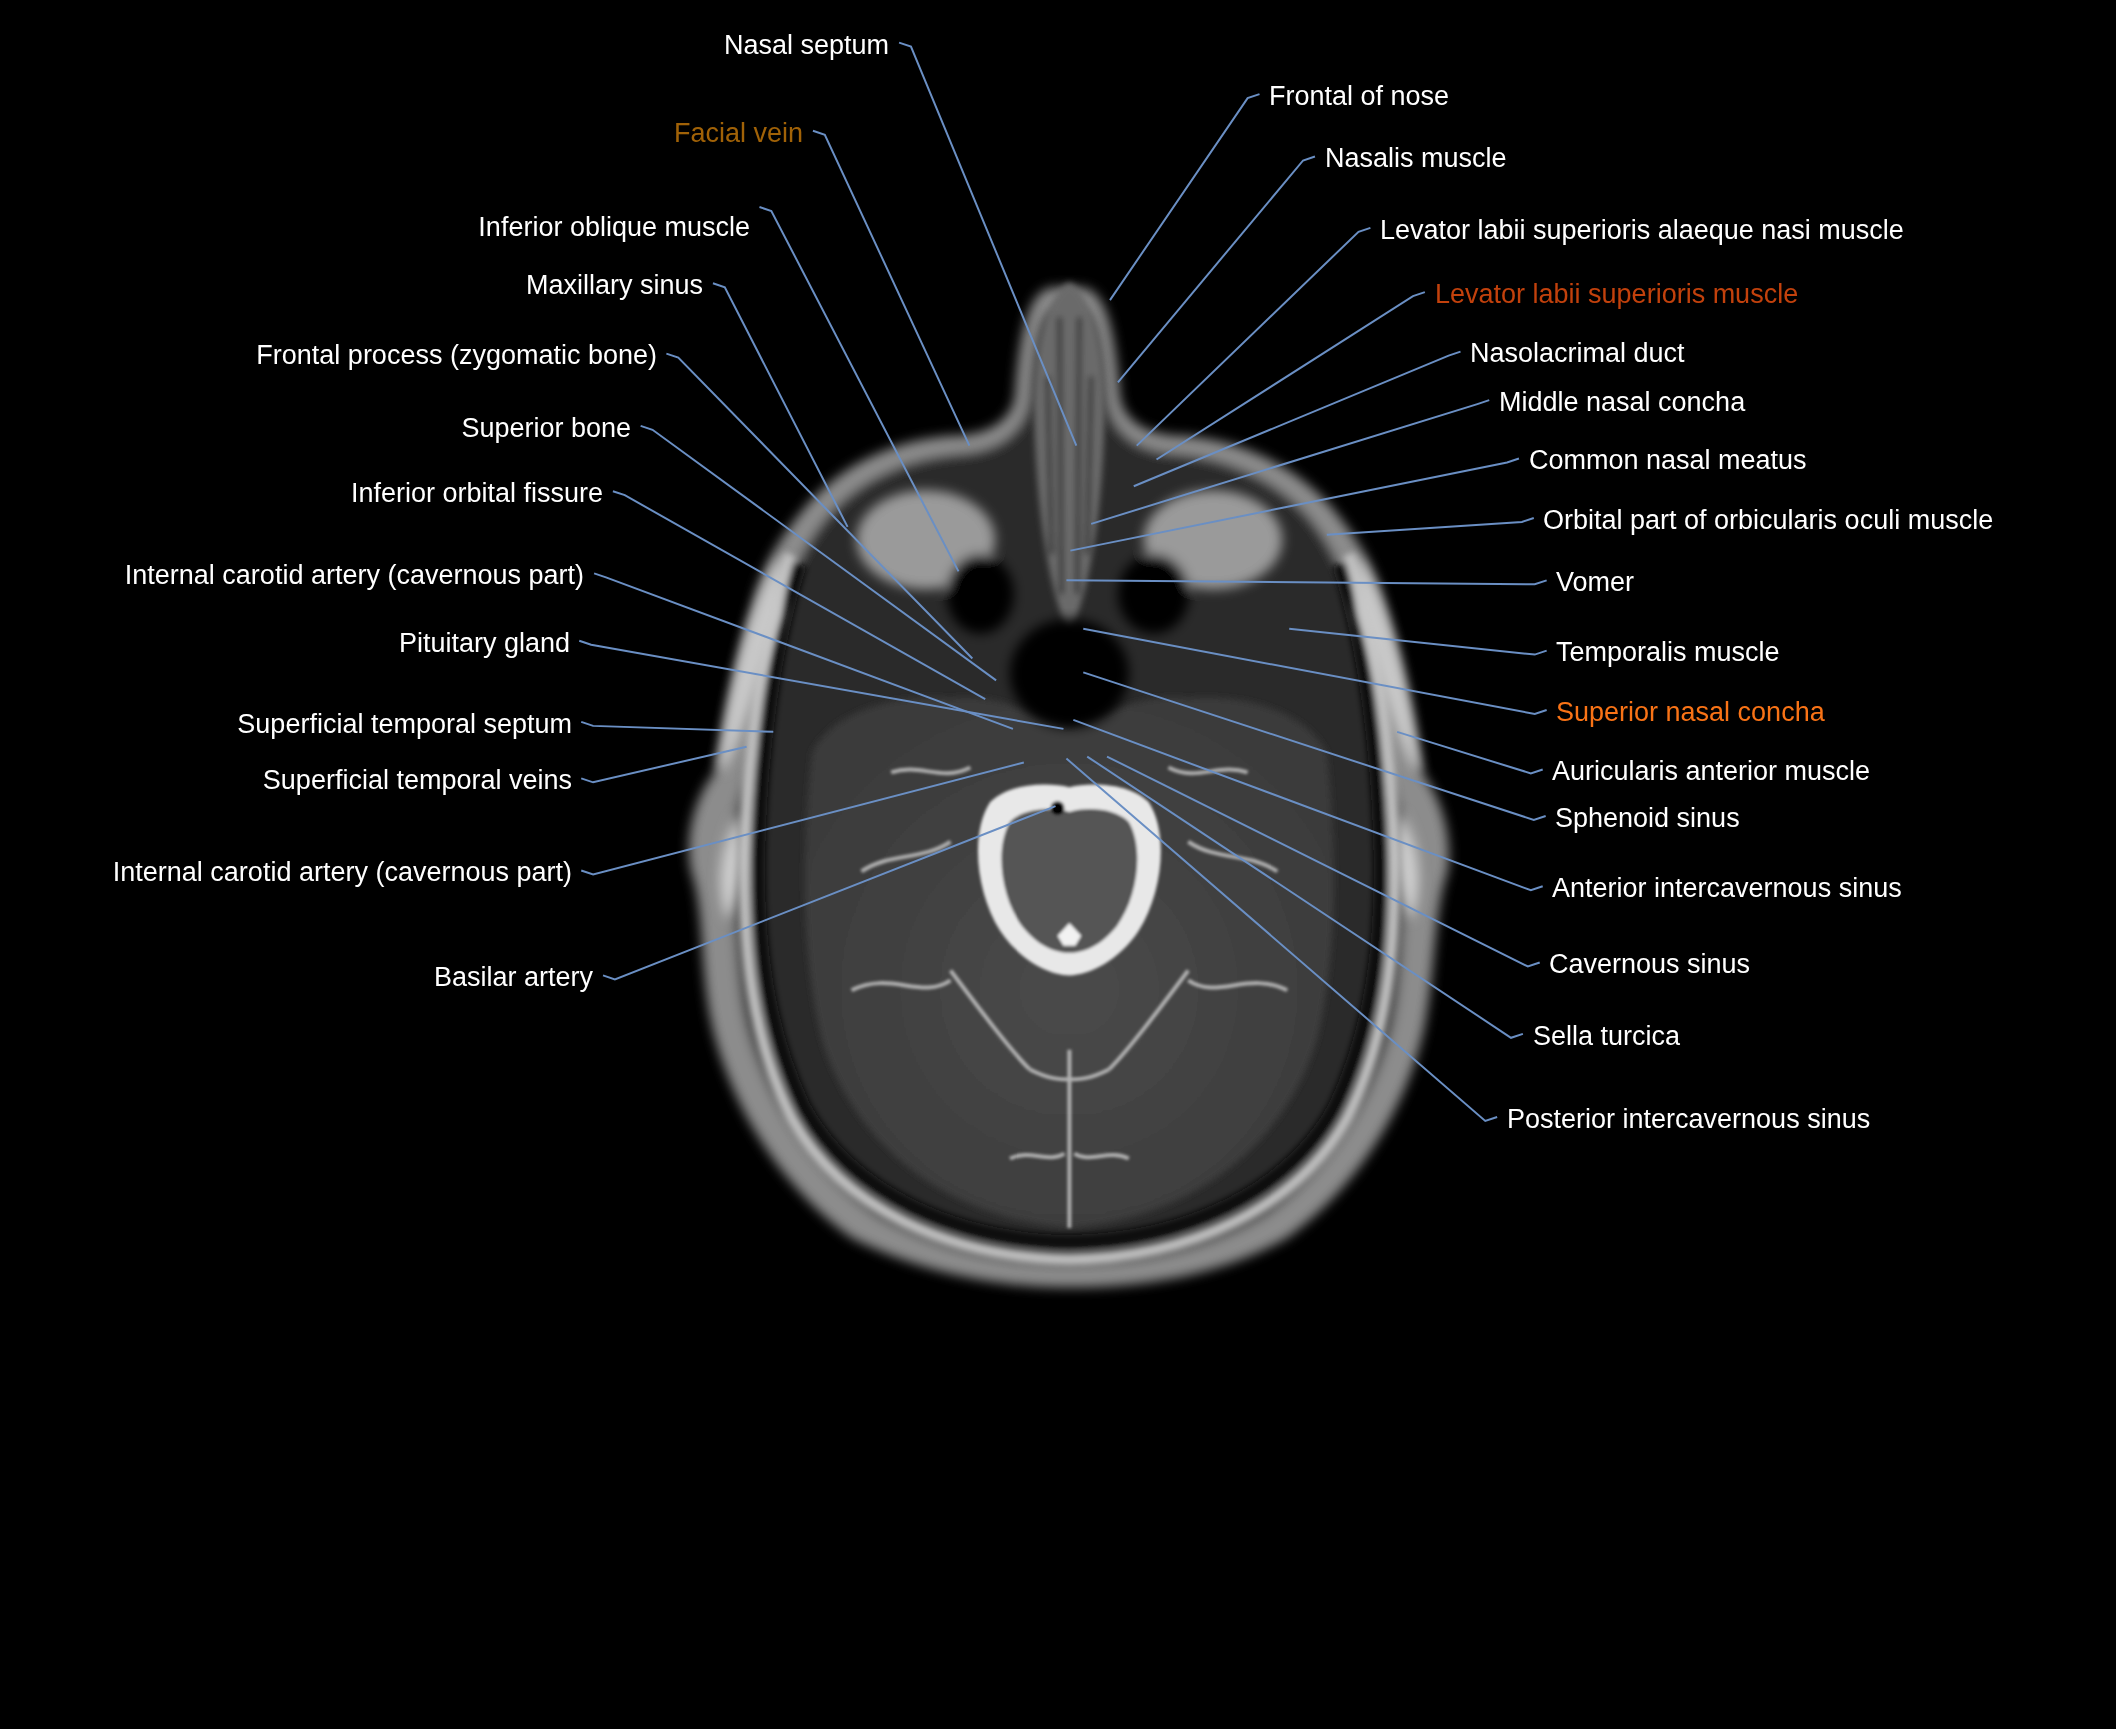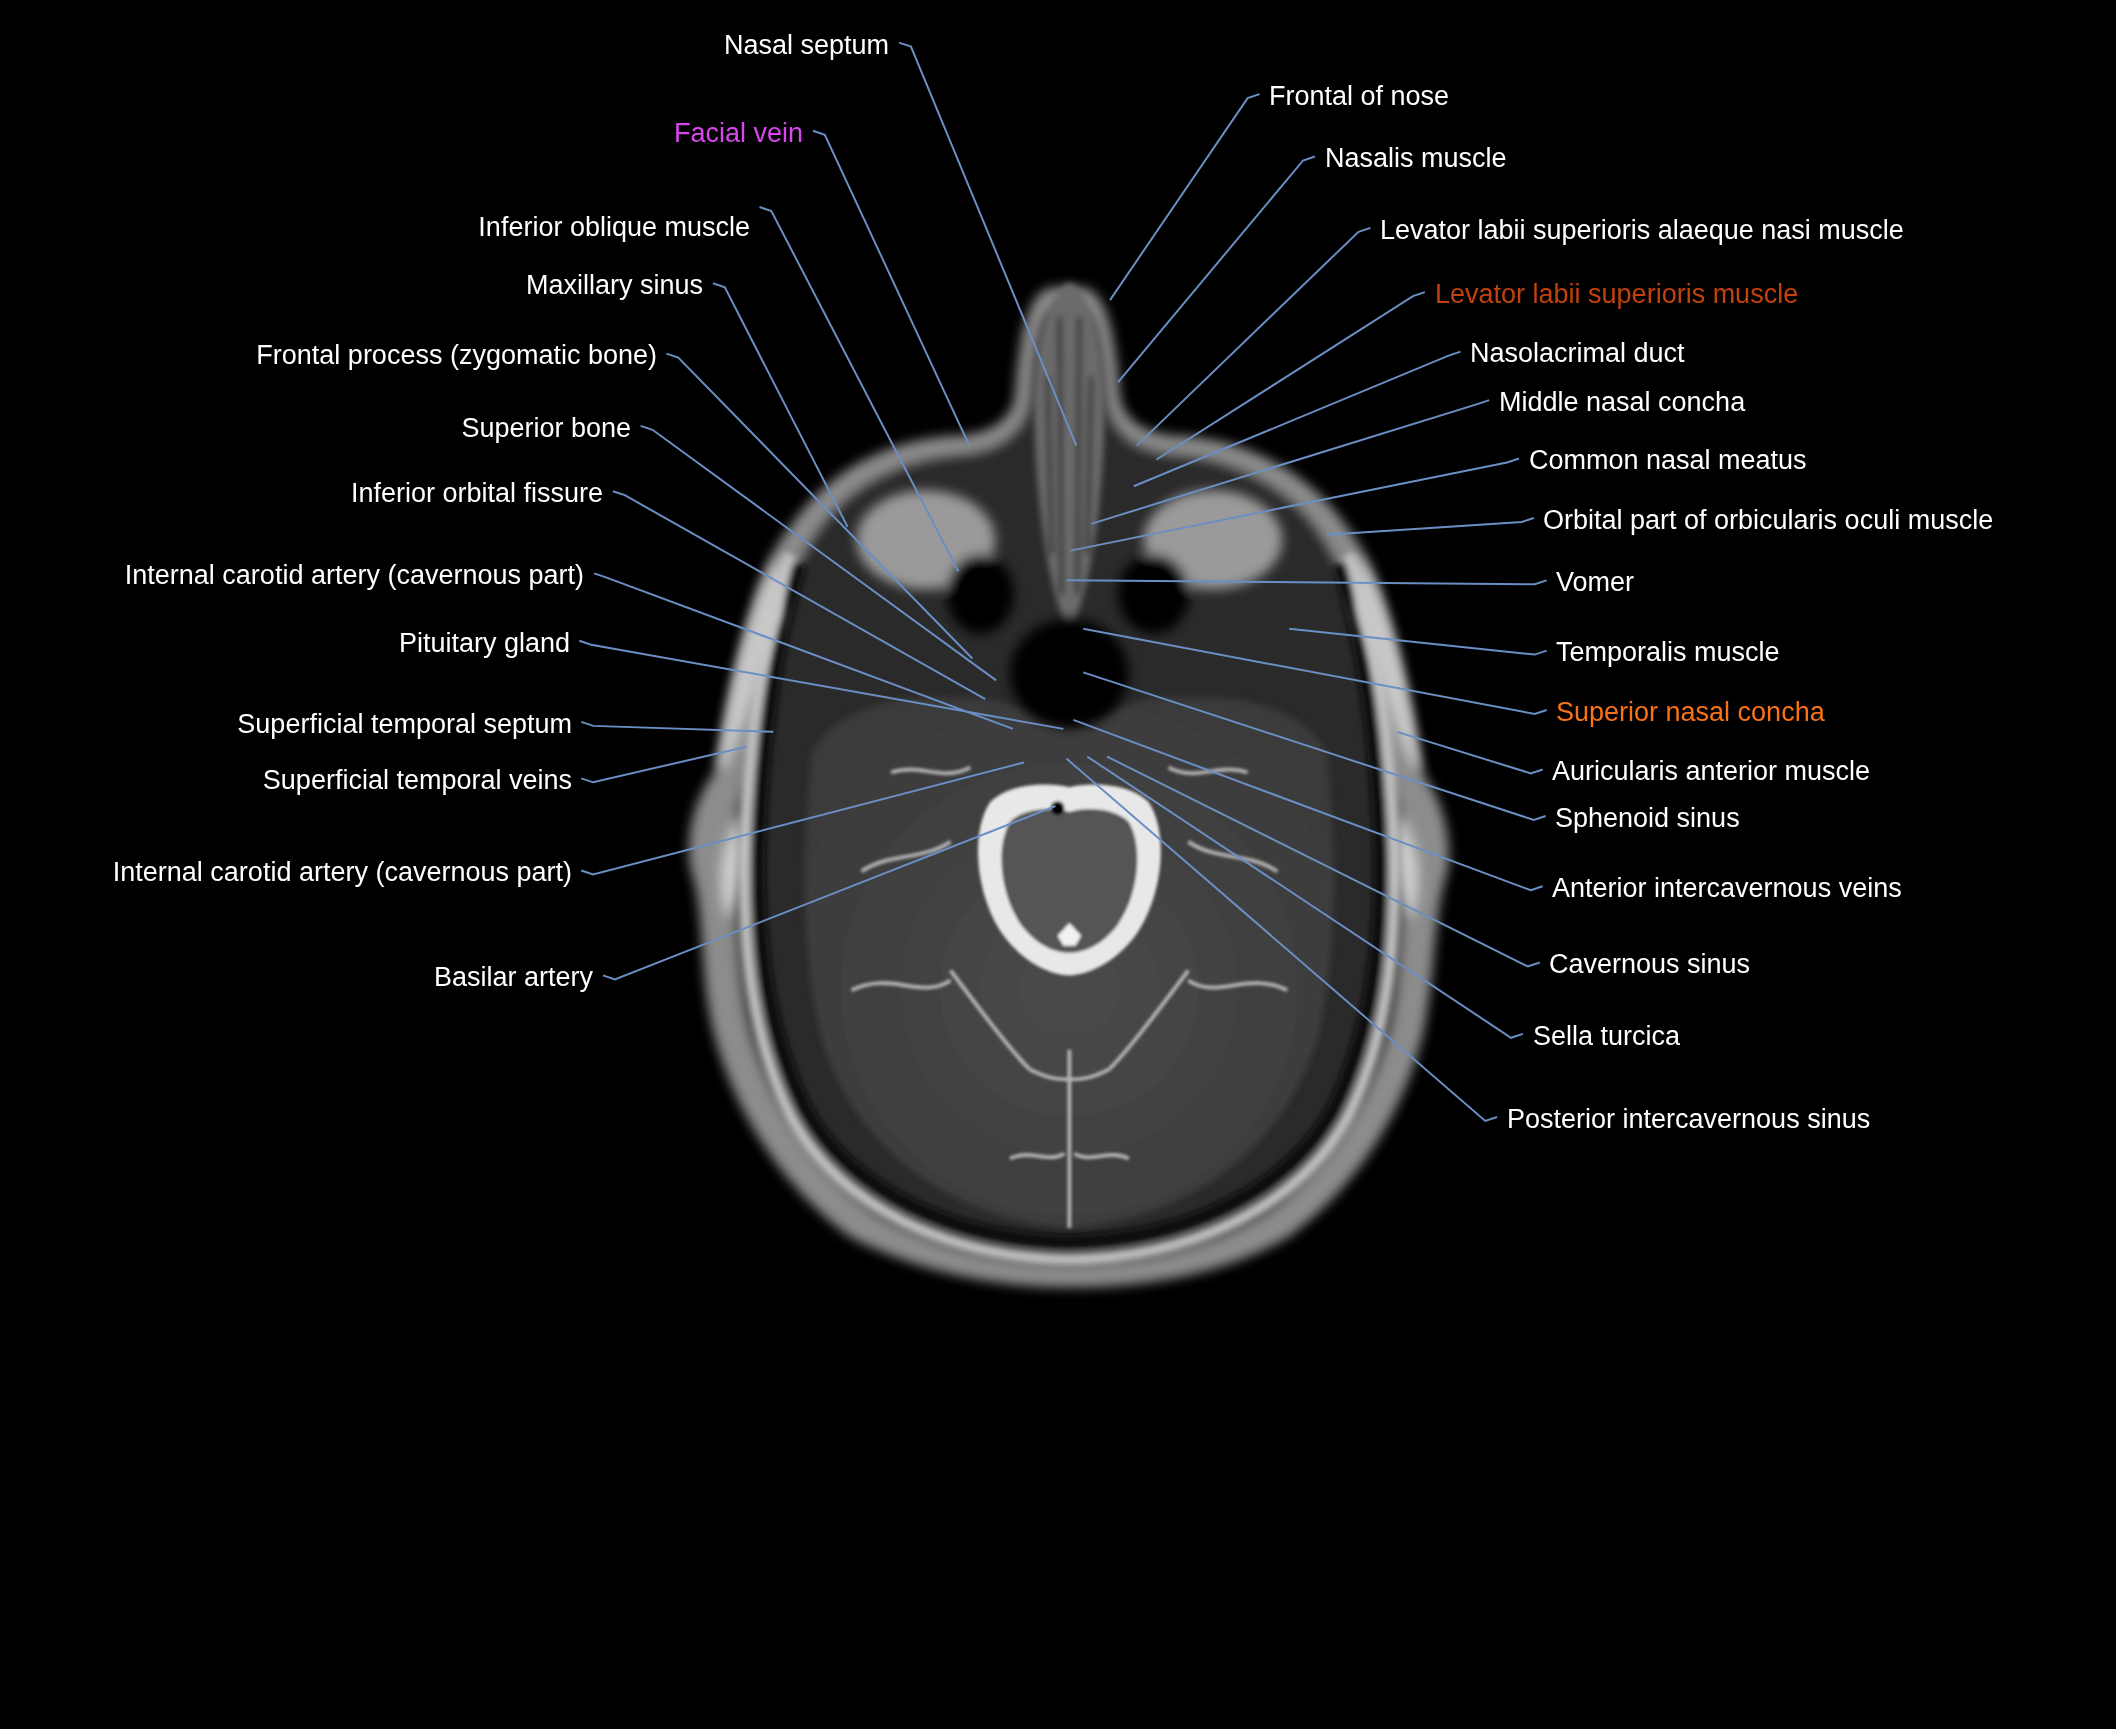--- a/index.html
+++ b/index.html
@@ -109,21 +109,21 @@
         <path d="M1558,777 L1546,781 L1411,739"></path>
         <path d="M1561,824 L1549,828 L1094,679"></path>
         <path d="M1558,895 L1546,899 L1084,727"></path>
         <path d="M1555,972 L1543,976 L1118,764"></path>
         <path d="M1538,1044 L1526,1048 L1098,764"></path>
         <path d="M1512,1128 L1500,1132 L1077,766"></path>
       </g>
   </svg>
   <div id="labels">
       <div class="label left" style="color: rgb(255, 255, 255); top: 45px; right: 1228px;">Nasal septum</div>
-      <div class="label left" style="color: #d946ef; top: 133px; right: 1314px; margin-left: 25px;">Facial vein</div>
+      <div class="label left" style="color: #a16207; top: 133px; right: 1314px; margin-left: 25px;">Facial vein</div>
       <div class="label left" style="color: rgb(255, 255, 255); top: 227px; right: 1367px;">Inferior oblique muscle</div>
       <div class="label left" style="color: rgb(255, 255, 255); top: 285px; right: 1414px;">Maxillary sinus</div>
       <div class="label left" style="color: rgb(255, 255, 255); top: 355px; right: 1460px;">Frontal process (zygomatic bone)</div>
       <div class="label left" style="color: rgb(255, 255, 255); top: 428px; right: 1486px;">Superior bone</div>
       <div class="label left" style="color: rgb(255, 255, 255); top: 493px; right: 1514px;">Inferior orbital fissure</div>
       <div class="label left" style="color: rgb(255, 255, 255); top: 575px; right: 1533px;">Internal carotid artery (cavernous part)</div>
       <div class="label left" style="color: rgb(255, 255, 255); top: 643px; right: 1547px;">Pituitary gland</div>
       <div class="label left" style="color: rgb(255, 255, 255); top: 724px; right: 1545px;">Superficial temporal septum</div>
       <div class="label left" style="color: rgb(255, 255, 255); top: 780px; right: 1545px;">Superficial temporal veins</div>
       <div class="label left" style="color: rgb(255, 255, 255); top: 872px; right: 1545px;">Internal carotid artery (cavernous part)</div>
@@ -134,19 +134,19 @@
       <div class="label right" style="color: #c2410c; top: 294px; left: 1435px;">Levator labii superioris muscle</div>
       <div class="label right" style="color: rgb(255, 255, 255); top: 353px; left: 1470px;">Nasolacrimal duct</div>
       <div class="label right" style="color: rgb(255, 255, 255); top: 402px; left: 1499px;">Middle nasal concha</div>
       <div class="label right" style="color: rgb(255, 255, 255); top: 460px; left: 1529px;">Common nasal meatus</div>
       <div class="label right" style="color: rgb(255, 255, 255); top: 520px; left: 1543px;">Orbital part of orbicularis oculi muscle</div>
       <div class="label right" style="color: rgb(255, 255, 255); top: 582px; left: 1556px;">Vomer</div>
       <div class="label right" style="color: rgb(255, 255, 255); top: 652px; left: 1556px;">Temporalis muscle</div>
       <div class="label right" style="color: #f97316; top: 712px; left: 1556px;">Superior nasal concha</div>
       <div class="label right" style="color: rgb(255, 255, 255); top: 771px; left: 1552px;">Auricularis anterior muscle</div>
       <div class="label right" style="color: rgb(255, 255, 255); top: 818px; left: 1555px;">Sphenoid sinus</div>
-      <div class="label right" style="color: rgb(255, 255, 255); top: 888px; left: 1552px;">Anterior intercavernous veins</div>
+      <div class="label right" style="color: rgb(255, 255, 255); top: 888px; left: 1552px;">Anterior intercavernous sinus</div>
       <div class="label right" style="color: rgb(255, 255, 255); top: 964px; left: 1549px;">Cavernous sinus</div>
       <div class="label right" style="color: rgb(255, 255, 255); top: 1036px; left: 1533px;">Sella turcica</div>
       <div class="label right" style="color: rgb(255, 255, 255); top: 1119px; left: 1507px;">Posterior intercavernous sinus</div>
     </div>
 </div>
 
 
 </body></html>

